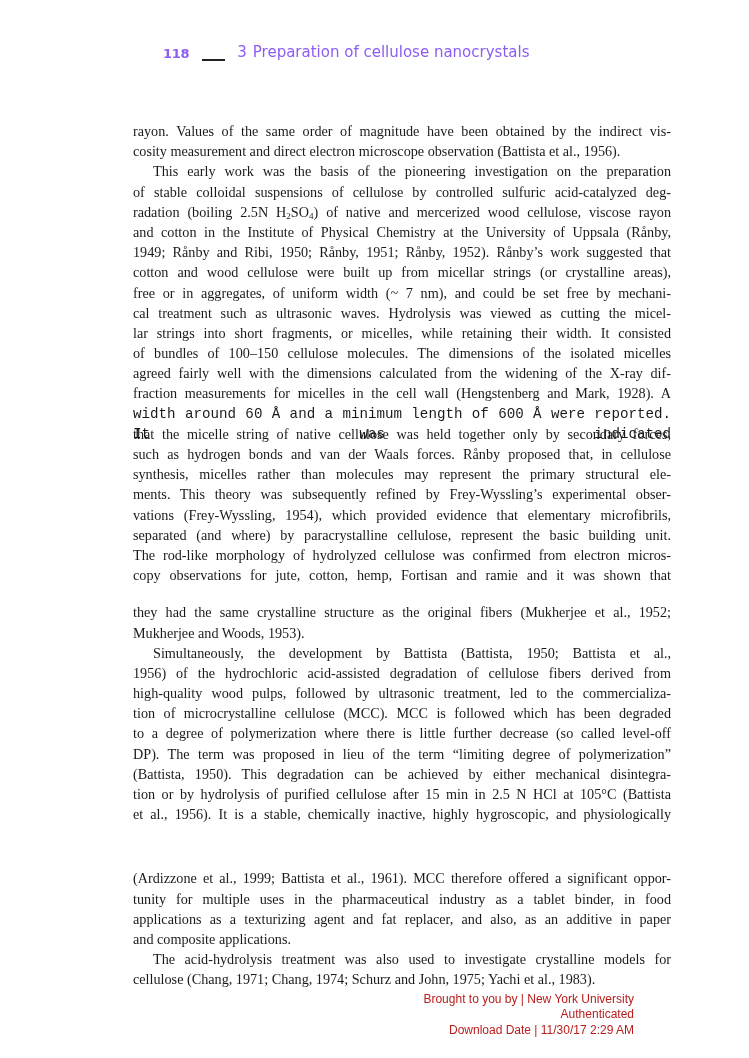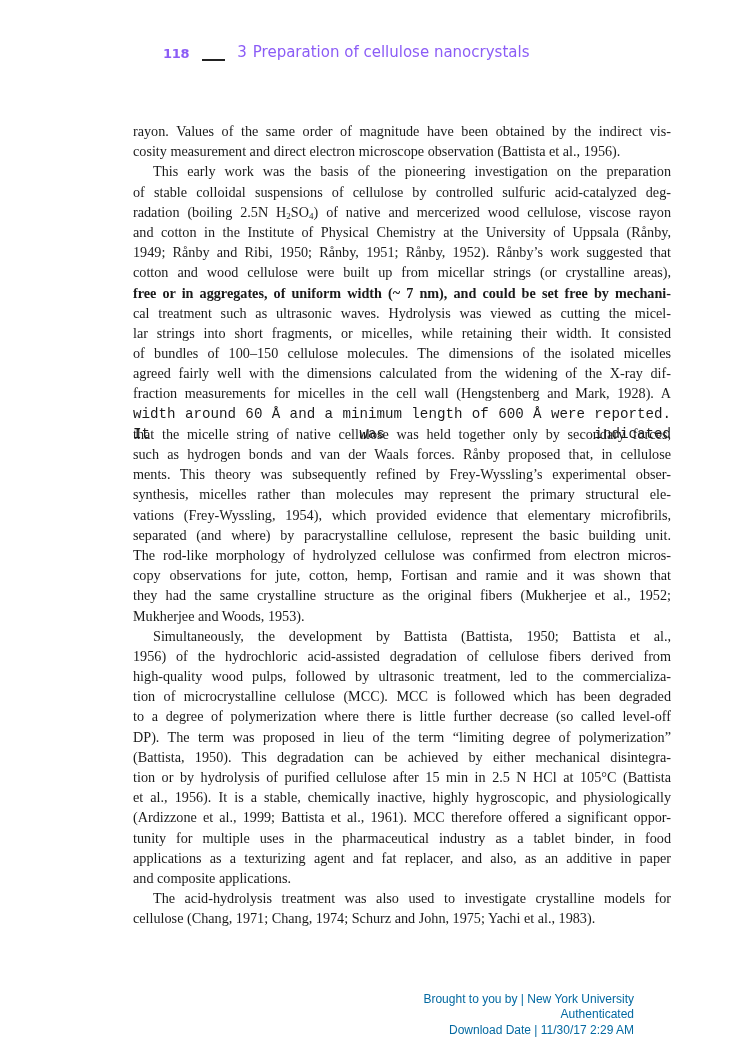--- a/index.html
+++ b/index.html
@@ -7,21 +7,21 @@
   .header { position: absolute; left: 133px; top: 41px; height: 20px; display: flex; align-items: flex-end; font-family: "DejaVu Sans", sans-serif; color: #8b5cf6; margin-left: 30px; }
   .page-num { font-weight: bold; font-size: 13px; letter-spacing: -0.3px; }
   .rule { width: 23px; height: 2px; background: #222; margin: 0 12px 0 13px; }
   .chap { font-size: 15px; }
   .chap-num { margin-right: 6px; }
   .body { position: absolute; left: 133px; top: 121px; width: 538px; font-family: "Liberation Serif", "DejaVu Serif", serif; font-size: 14.2px; line-height: 20.2px; color: #1a1a1a; }
   .line { display: block; white-space: nowrap; text-align: justify; text-align-last: justify; height: 20.2px; }
   .line.last { text-align-last: left; }
   .line.indent { padding-left: 20px; }
   sub { font-size: 9px; vertical-align: -2px; line-height: 0; }
-  .footer { position: absolute; right: 115px; top: 992px; text-align: right; font-family: "Liberation Sans", sans-serif; font-size: 12px; line-height: 15.3px; color: #0369a1; }
+  .footer { position: absolute; right: 115px; top: 992px; text-align: right; font-family: "Liberation Sans", sans-serif; font-size: 12px; line-height: 15.3px; color: #b91c1c; }
 </style>
 </head>
 <body>
 
 <div class="header">
   <span class="page-num">118</span>
   <span class="rule"></span>
   <span class="chap">
     <span class="chap-num">3</span><span>Preparation of cellulose nanocrystals</span>
   </span>
@@ -29,47 +29,47 @@
 
 <div class="body" id="body-text">
     <span class="line" style="white-space: normal;">rayon. Values of the same order of magnitude have been obtained by the indirect vis-</span>
     <span class="line last">cosity measurement and direct electron microscope observation (Battista et al., 1956).</span>
     <span class="line indent" style="white-space: normal;">This early work was the basis of the pioneering investigation on the preparation</span>
     <span class="line" style="white-space: normal;">of stable colloidal suspensions of cellulose by controlled sulfuric acid-catalyzed deg-</span>
     <span class="line" style="white-space: normal;"><span>radation (boiling 2.5N H</span><sub>2</sub><span>SO</span><sub>4</sub><span>) of native and mercerized wood cellulose, viscose rayon</span></span>
     <span class="line" style="white-space: normal;">and cotton in the Institute of Physical Chemistry at the University of Uppsala (Rånby,</span>
     <span class="line" style="white-space: normal;">1949; Rånby and Ribi, 1950; Rånby, 1951; Rånby, 1952). Rånby’s work suggested that</span>
     <span class="line" style="white-space: normal;">cotton and wood cellulose were built up from micellar strings (or crystalline areas),</span>
-    <span class="line" style="white-space: normal; font-weight: bold;">free or in aggregates, of uniform width (~ 7 nm), and could be set free by mechani-</span>
+    <span class="line" style="white-space: normal;">free or in aggregates, of uniform width (~ 7 nm), and could be set free by mechani-</span>
     <span class="line" style="white-space: normal;">cal treatment such as ultrasonic waves. Hydrolysis was viewed as cutting the micel-</span>
     <span class="line" style="white-space: normal;">lar strings into short fragments, or micelles, while retaining their width. It consisted</span>
     <span class="line" style="white-space: normal;">of bundles of 100–150 cellulose molecules. The dimensions of the isolated micelles</span>
     <span class="line" style="white-space: normal;">agreed fairly well with the dimensions calculated from the widening of the X-ray dif-</span>
     <span class="line" style="white-space: normal;">fraction measurements for micelles in the cell wall (Hengstenberg and Mark, 1928). A</span>
     <span class="line" style="white-space: normal; font-family: Liberation Mono, monospace;">width around 60 Å and a minimum length of 600 Å were reported. It was indicated</span>
     <span class="line" style="white-space: normal;">that the micelle string of native cellulose was held together only by secondary forces,</span>
     <span class="line" style="white-space: normal;">such as hydrogen bonds and van der Waals forces. Rånby proposed that, in cellulose</span>
+    <span class="line" style="white-space: normal;">synthesis, micelles rather than molecules may represent the primary structural ele-</span>
     <span class="line" style="white-space: normal;">ments. This theory was subsequently refined by Frey-Wyssling’s experimental obser-</span>
-    <span class="line" style="white-space: normal;">synthesis, micelles rather than molecules may represent the primary structural ele-</span>
     <span class="line" style="white-space: normal;">vations (Frey-Wyssling, 1954), which provided evidence that elementary microfibrils,</span>
     <span class="line" style="white-space: normal;">separated (and where) by paracrystalline cellulose, represent the basic building unit.</span>
     <span class="line" style="white-space: normal;">The rod-like morphology of hydrolyzed cellulose was confirmed from electron micros-</span>
     <span class="line" style="white-space: normal;">copy observations for jute, cotton, hemp, Fortisan and ramie and it was shown that</span>
-    <span class="line" style="white-space: normal;">they had the same crystalline structure as the original fibers (Mukherjee et al., 1952;</span>
+    <span class="line" style="white-space: normal; margin-top: 17px;">they had the same crystalline structure as the original fibers (Mukherjee et al., 1952;</span>
     <span class="line last">Mukherjee and Woods, 1953).</span>
     <span class="line indent" style="white-space: normal;">Simultaneously, the development by Battista (Battista, 1950; Battista et al.,</span>
     <span class="line" style="white-space: normal;">1956) of the hydrochloric acid-assisted degradation of cellulose fibers derived from</span>
     <span class="line" style="white-space: normal;">high-quality wood pulps, followed by ultrasonic treatment, led to the commercializa-</span>
     <span class="line" style="white-space: normal;">tion of microcrystalline cellulose (MCC). MCC is followed which has been degraded</span>
     <span class="line" style="white-space: normal;">to a degree of polymerization where there is little further decrease (so called level-off</span>
     <span class="line" style="white-space: normal;">DP). The term was proposed in lieu of the term “limiting degree of polymerization”</span>
     <span class="line" style="white-space: normal;">(Battista, 1950). This degradation can be achieved by either mechanical disintegra-</span>
     <span class="line" style="white-space: normal;">tion or by hydrolysis of purified cellulose after 15 min in 2.5 N HCl at 105°C (Battista</span>
     <span class="line" style="white-space: normal;">et al., 1956). It is a stable, chemically inactive, highly hygroscopic, and physiologically</span>
-    <span class="line" style="white-space: normal;">(Ardizzone et al., 1999; Battista et al., 1961). MCC therefore offered a significant oppor-</span>
+    <span class="line" style="white-space: normal; margin-top: 44px;">(Ardizzone et al., 1999; Battista et al., 1961). MCC therefore offered a significant oppor-</span>
     <span class="line" style="white-space: normal;">tunity for multiple uses in the pharmaceutical industry as a tablet binder, in food</span>
     <span class="line" style="white-space: normal;">applications as a texturizing agent and fat replacer, and also, as an additive in paper</span>
     <span class="line last">and composite applications.</span>
     <span class="line indent" style="white-space: normal;">The acid-hydrolysis treatment was also used to investigate crystalline models for</span>
     <span class="line last">cellulose (Chang, 1971; Chang, 1974; Schurz and John, 1975; Yachi et al., 1983).</span>
   </div>
 
 <div class="footer">
   <div>Brought to you by | New York University</div>
   <div>Authenticated</div>

